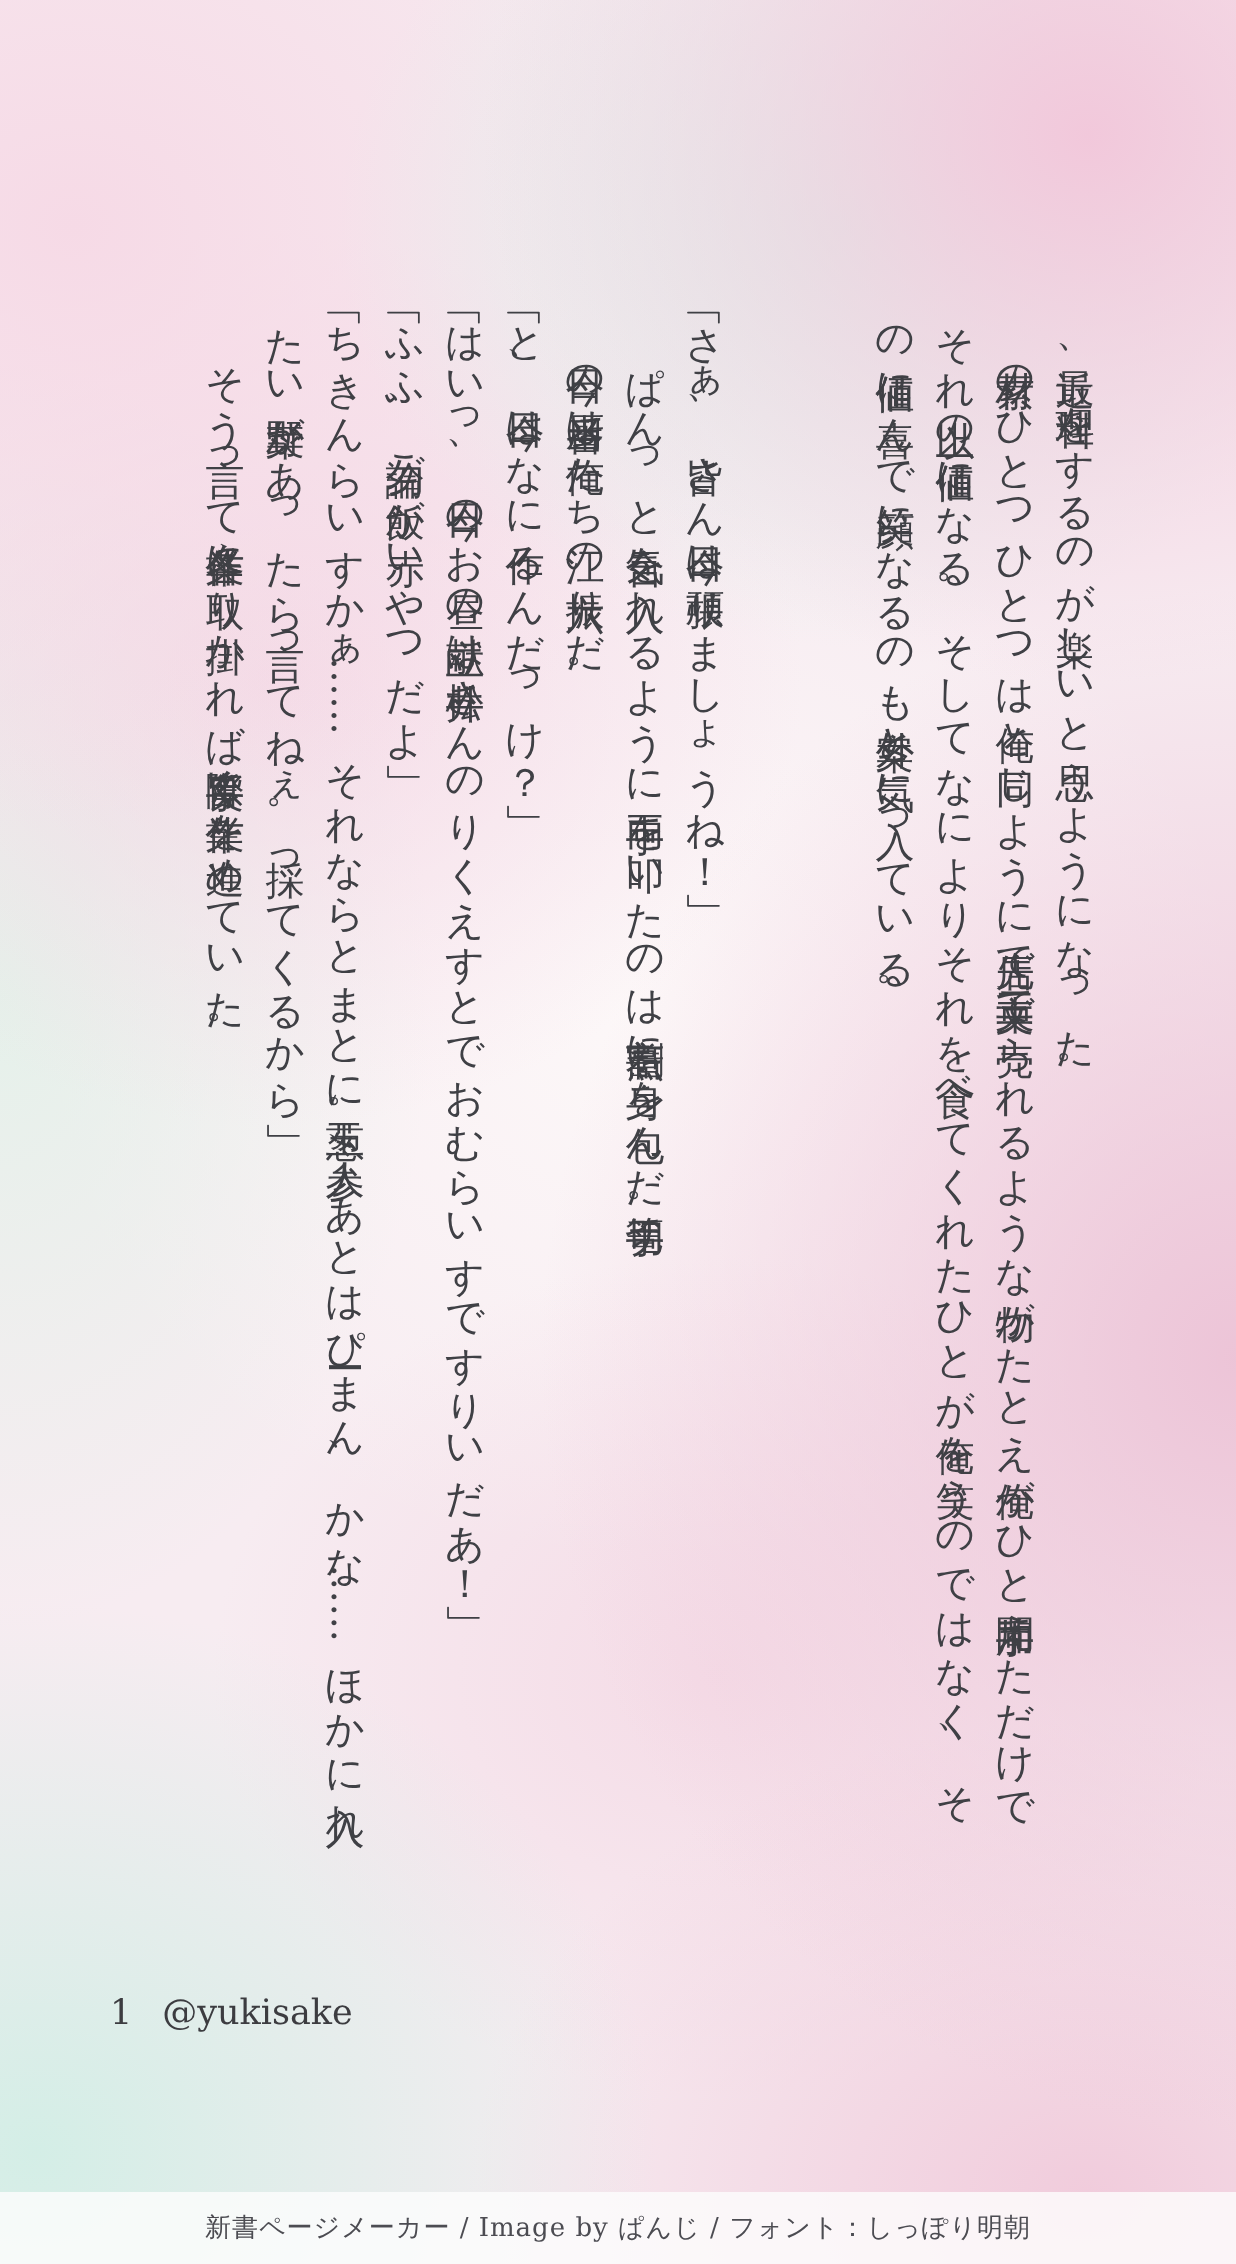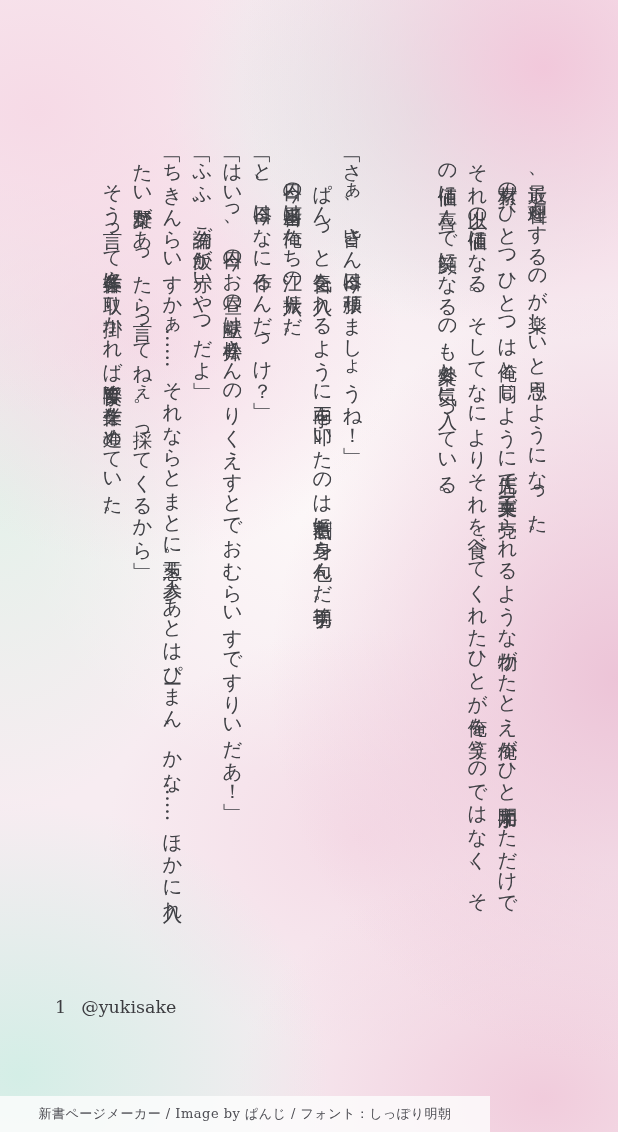--- a/index.html
+++ b/index.html
@@ -19,21 +19,21 @@
           radial-gradient(360px 300px at 58% 74%, rgba(243,206,222,0.55), rgba(243,206,222,0) 70%),
           radial-gradient(420px 380px at 52% 45%, rgba(253,249,249,0.90), rgba(253,249,249,0) 72%);}
   .text-body{position:absolute;top:150px;right:66px;height:763px;
              writing-mode:vertical-rl;text-orientation:mixed;
              font-size:19.5px;line-height:30px;letter-spacing:0;
              color:#3f4045;}
   .text-body p{margin:0;padding:0;}
   .text-body p.gap{margin-block-start:65px;}
   .pagenum-line{position:absolute;left:55px;top:997px;font-size:17.5px;
                 color:#3c3c40;display:flex;gap:15px;align-items:baseline;}
-  .footer-bar{position:absolute;left:0;bottom:0;width:490px;height:36px;
+  .footer-bar{position:absolute;left:0;bottom:0;width:618px;height:36px;
               background:rgba(252,252,252,0.82);
               display:flex;align-items:center;justify-content:center;}
   .footer-bar span{font-size:13px;color:#4c4c52;letter-spacing:0.5px;}
 </style>
 </head>
 <body>
 
 <div class="page">
 
   <div class="text-body">

